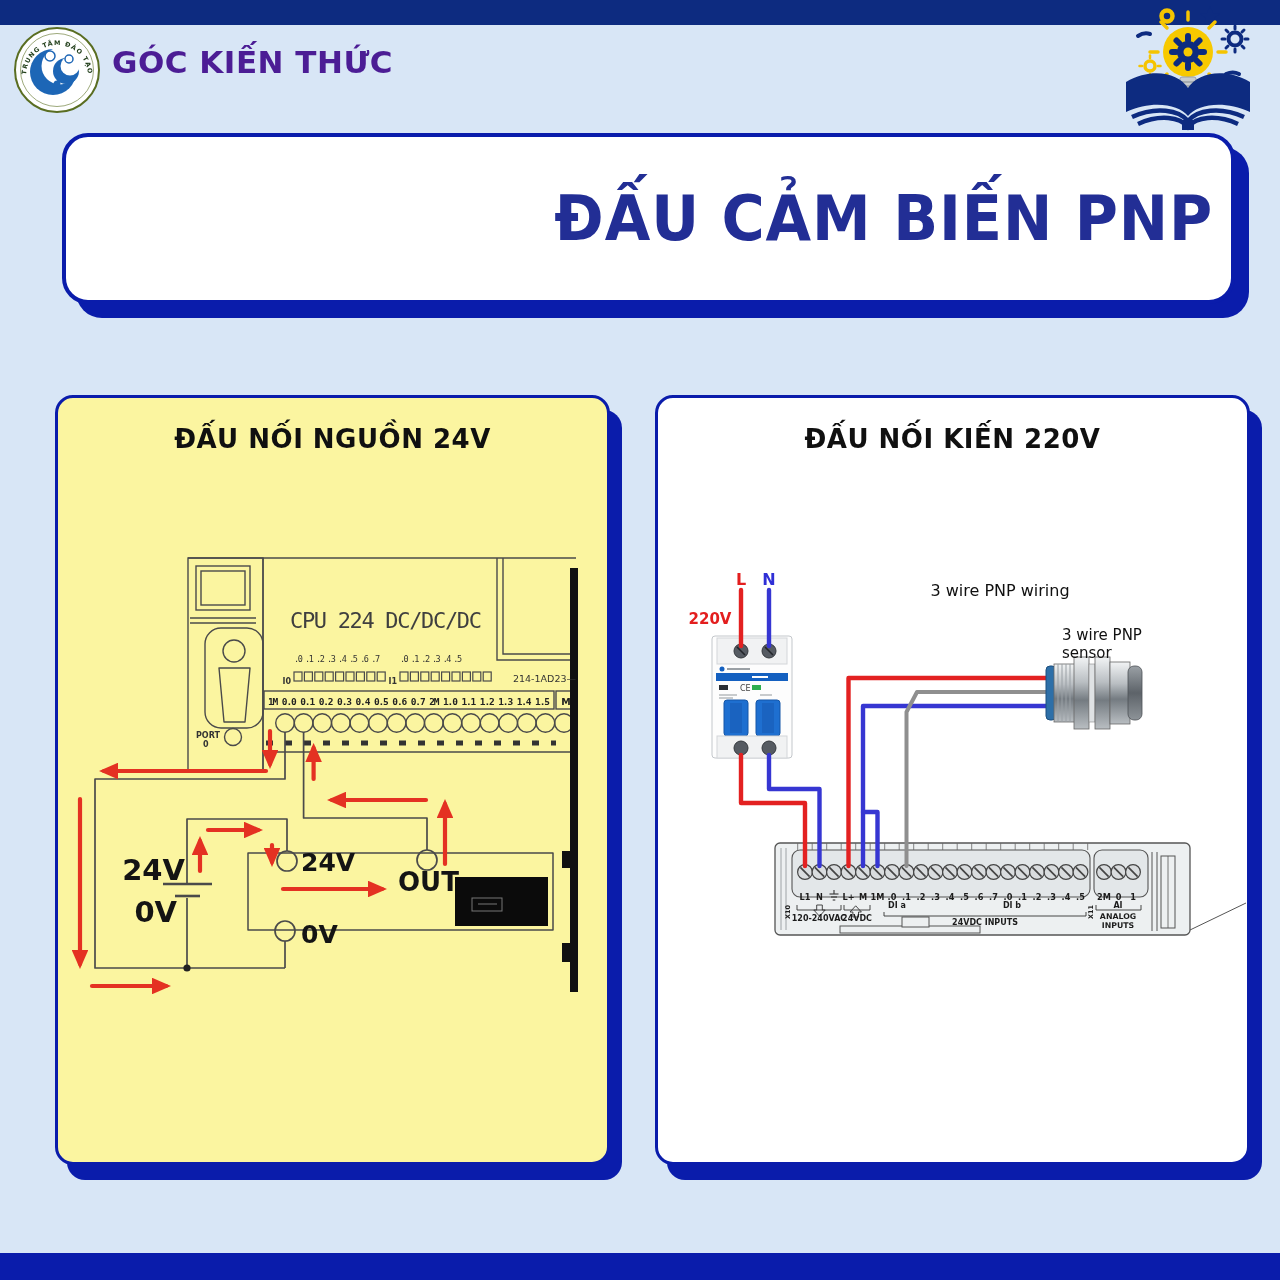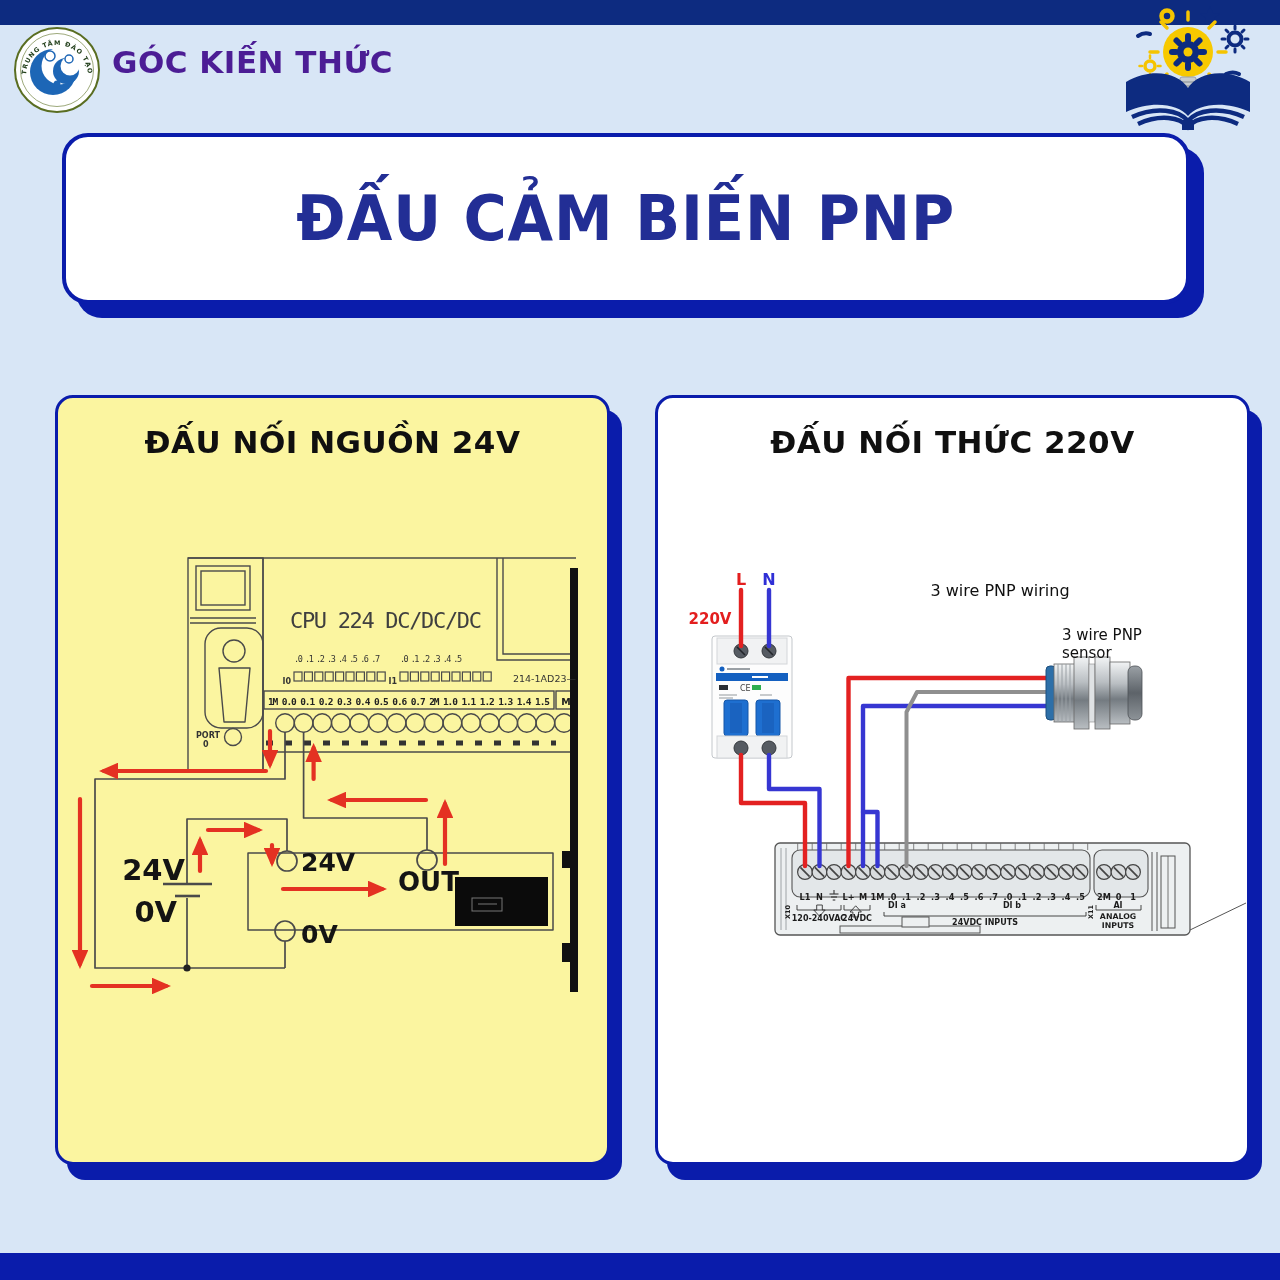--- a/index.html
+++ b/index.html
@@ -5,25 +5,25 @@
   html,body{margin:0;padding:0;}
   .page{position:relative;width:1280px;height:1280px;background:#d8e6f6;overflow:hidden;
         font-family:"DejaVu Sans","Liberation Sans",sans-serif;}
   .topbar{position:absolute;left:0;top:0;width:1280px;height:25px;background:#0d2b80;}
   .bottombar{position:absolute;left:0;top:1253px;width:1280px;height:27px;background:#0a1cab;}
   .brand{position:absolute;left:112px;top:44px;font-size:31px;font-weight:800;color:#4c1d95;letter-spacing:.5px;}
   .logo-svg{position:absolute;left:13px;top:26px;}
   .illu-svg{position:absolute;left:1122px;top:2px;}
   .title-card{position:absolute;left:62px;top:133px;width:1120px;height:163px;background:#ffffff;
       border:4px solid #0a1cab;border-radius:26px;box-shadow:14px 14px 0 0 #0a1cab;
-      display:flex;align-items:center;justify-content:center;}
+      display:flex;align-items:center;justify-content:flex-end;padding-left:45px;}
   .title-card h1{margin:0;font-size:62px;font-weight:800;color:#222e95;letter-spacing:1px;transform:scaleX(.95);}
   .panel{position:absolute;top:395px;height:770px;border:3px solid #0a1cab;border-radius:18px;
       box-shadow:12px 15px 0 0 #0a1cab;box-sizing:border-box;}
-  .panel h2{margin:26px 0 0 0;text-align:center;font-size:31px;font-weight:800;color:#101010;letter-spacing:.5px;}
+  .panel h2{margin:26px 0 0 0;text-align:center;font-size:26px;font-weight:800;color:#101010;letter-spacing:.5px;}
   .panel-left{left:55px;width:555px;background:#fbf5a0;}
   .panel-right{left:655px;width:595px;background:#ffffff;}
   .diagram{position:absolute;pointer-events:none;}
   #left-diagram{left:55px;top:395px;}
   #right-diagram{left:655px;top:395px;}
 </style>
 </head>
 <body>
 
 <div class="page">
@@ -118,21 +118,21 @@
   </svg>
 
   <div class="title-card">
     <h1>ĐẤU CẢM BIẾN PNP</h1>
   </div>
 
   <div class="panel panel-left">
     <h2>ĐẤU NỐI NGUỒN 24V</h2>
   </div>
   <div class="panel panel-right">
-    <h2>ĐẤU NỐI THỨC 220V</h2>
+    <h2>ĐẤU NỐI KIẾN 220V</h2>
   </div>
 
   <svg id="left-diagram" class="diagram" width="555" height="770" viewBox="55 395 555 770">
     <defs>
       <marker id="arr" markerWidth="4.6" markerHeight="4" refX="3.4" refY="2" orient="auto">
         <path d="M0,0 L4.6,2 L0,4 Z" fill="#e43122"></path>
       </marker>
     </defs>
 
     <g stroke="#4a4a4a" stroke-width="1.4" fill="none">

